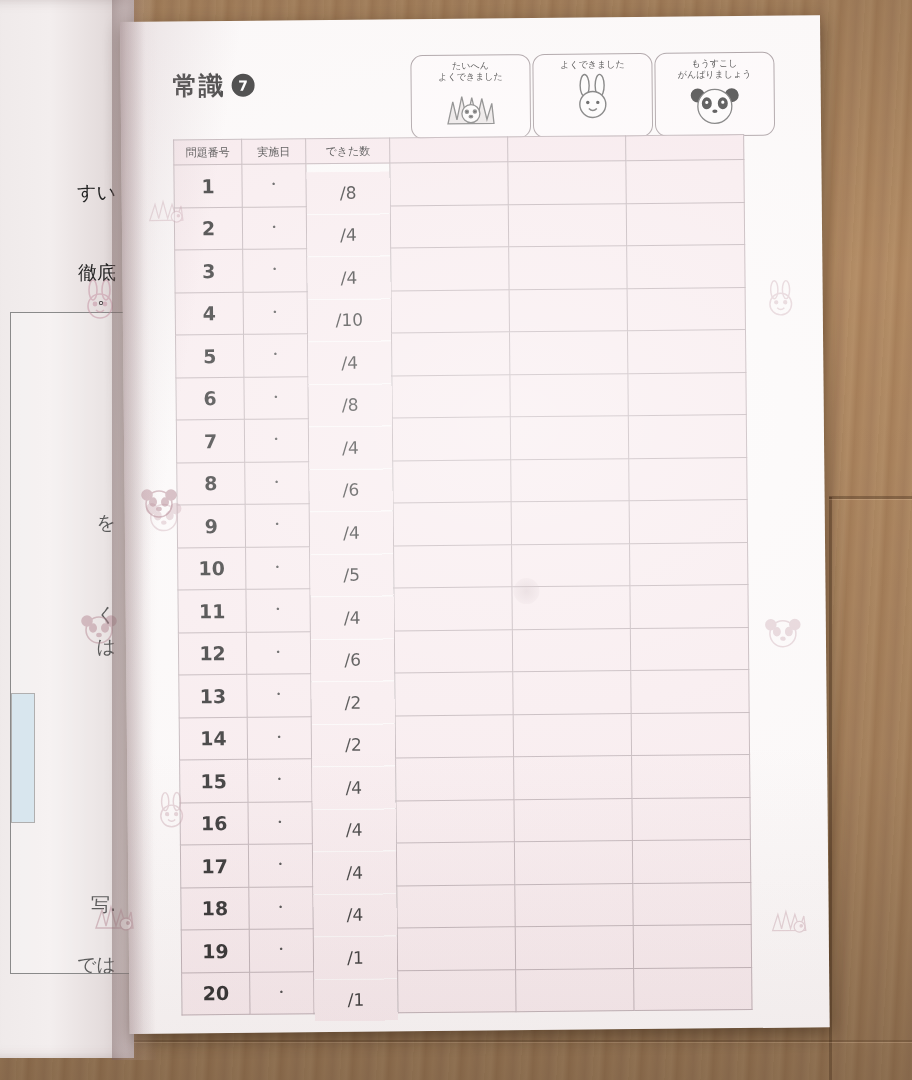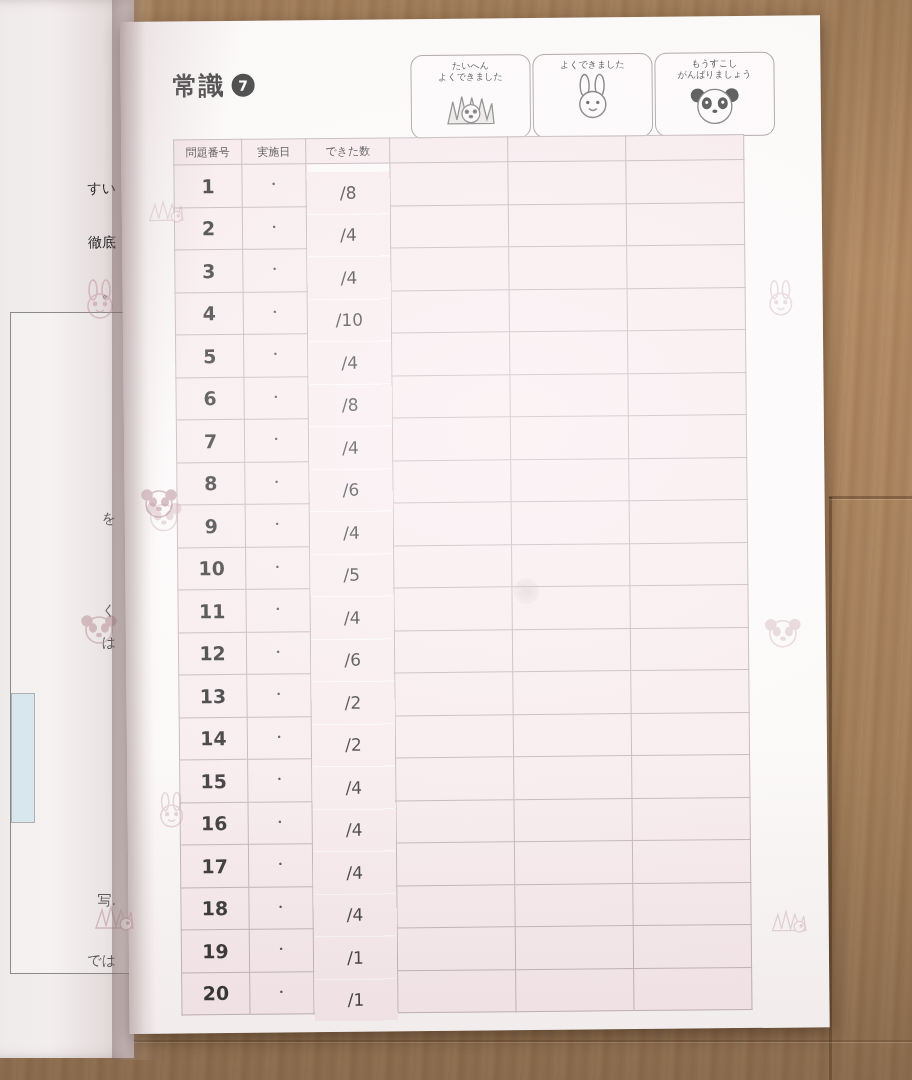--- a/index.html
+++ b/index.html
@@ -59,21 +59,21 @@
     font-size: 13px;
     line-height: 1.5;
   }
   .left-text {
     position: absolute;
     right: 6px;
     text-align: center;
     white-space: nowrap;
     color: #242424;
     font-family: "DejaVu Sans", sans-serif;
-    font-size: 14px;
+    font-size: 19px;
   }
   #left-box {
     position: absolute;
     left: 16px;
     top: 312px;
     width: 120px;
     height: 660px;
     border: 1px solid #8a8a8a;
     border-right: none;
     background: rgba(255,255,255,0.25);
@@ -291,21 +291,21 @@
 <body>
 
 <div id="desk"></div>
 <div class="plank-seam" id="seam-vertical"></div>
 <div class="plank-seam" id="seam-horizontal"></div>
 <div class="plank-seam" id="seam-bottom"></div>
 
 <div id="left-page">
   <div id="left-page-inner">
       <div class="left-text" style="top: 118px;">すい</div>
-      <div class="left-text" style="top: 172px;">徹底</div>
+      <div class="left-text" style="top: 198px;">徹底</div>
       <div class="left-text" style="top: 222px;">。</div>
       <div class="left-text" style="top: 448px;">を</div>
       <div class="left-text" style="top: 540px;">く</div>
       <div class="left-text" style="top: 572px;">は</div>
       <div class="left-text" style="top: 830px;">写.</div>
       <div class="left-text" style="top: 890px;">では</div>
     </div>
   <div id="left-box">
     <div id="left-box-inner"></div>
   </div>

